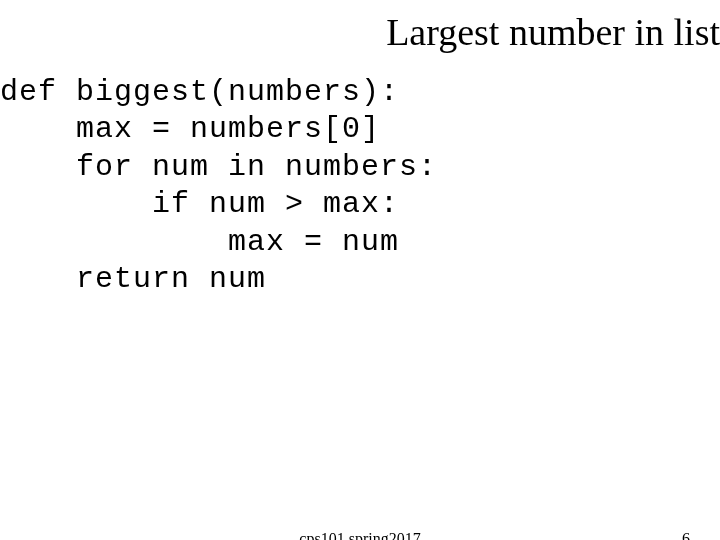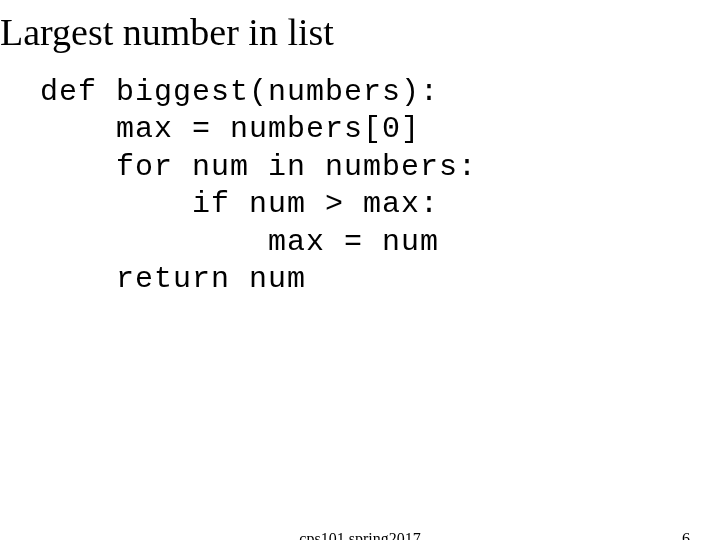--- a/index.html
+++ b/index.html
@@ -6,32 +6,31 @@
   body {
     width: 720px;
     height: 540px;
     background: #ffffff;
     font-family: "Times New Roman", Times, serif;
     color: #000000;
     position: relative;
     overflow: hidden;
   }
   .title {
-    text-align: left;
+    text-align: right;
     font-size: 38px;
     line-height: 1.2;
     padding-top: 10px;
     font-weight: normal;
   }
   .code-block {
     font-family: "Courier New", Courier, monospace;
     font-size: 30px;
     line-height: 1.25;
     white-space: pre;
-    padding-left: 40px;
     padding-top: 18px;
     letter-spacing: 1px;
   }
   .outro {
     font-size: 30px;
     line-height: 1.2;
     padding-left: 40px;
     padding-top: 24px;
   }
   .footer {

